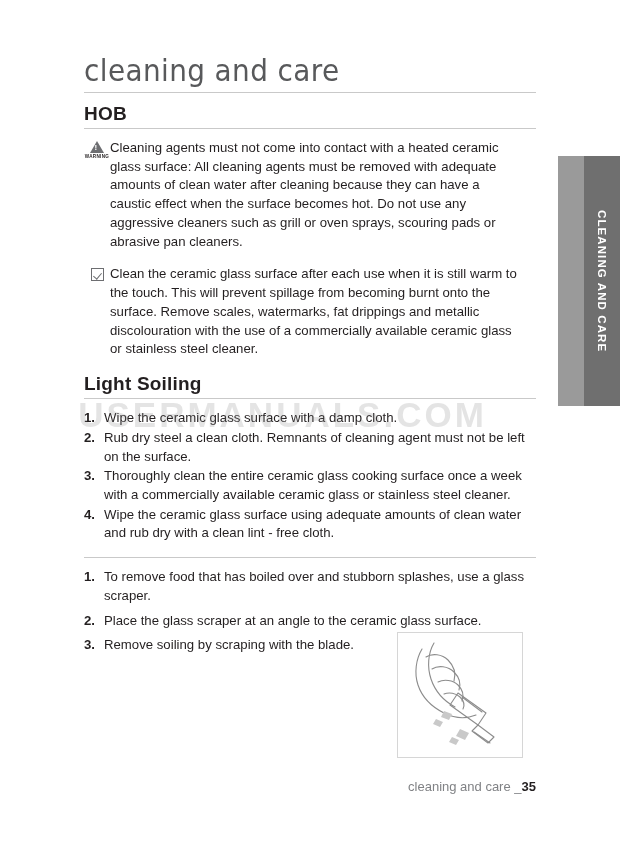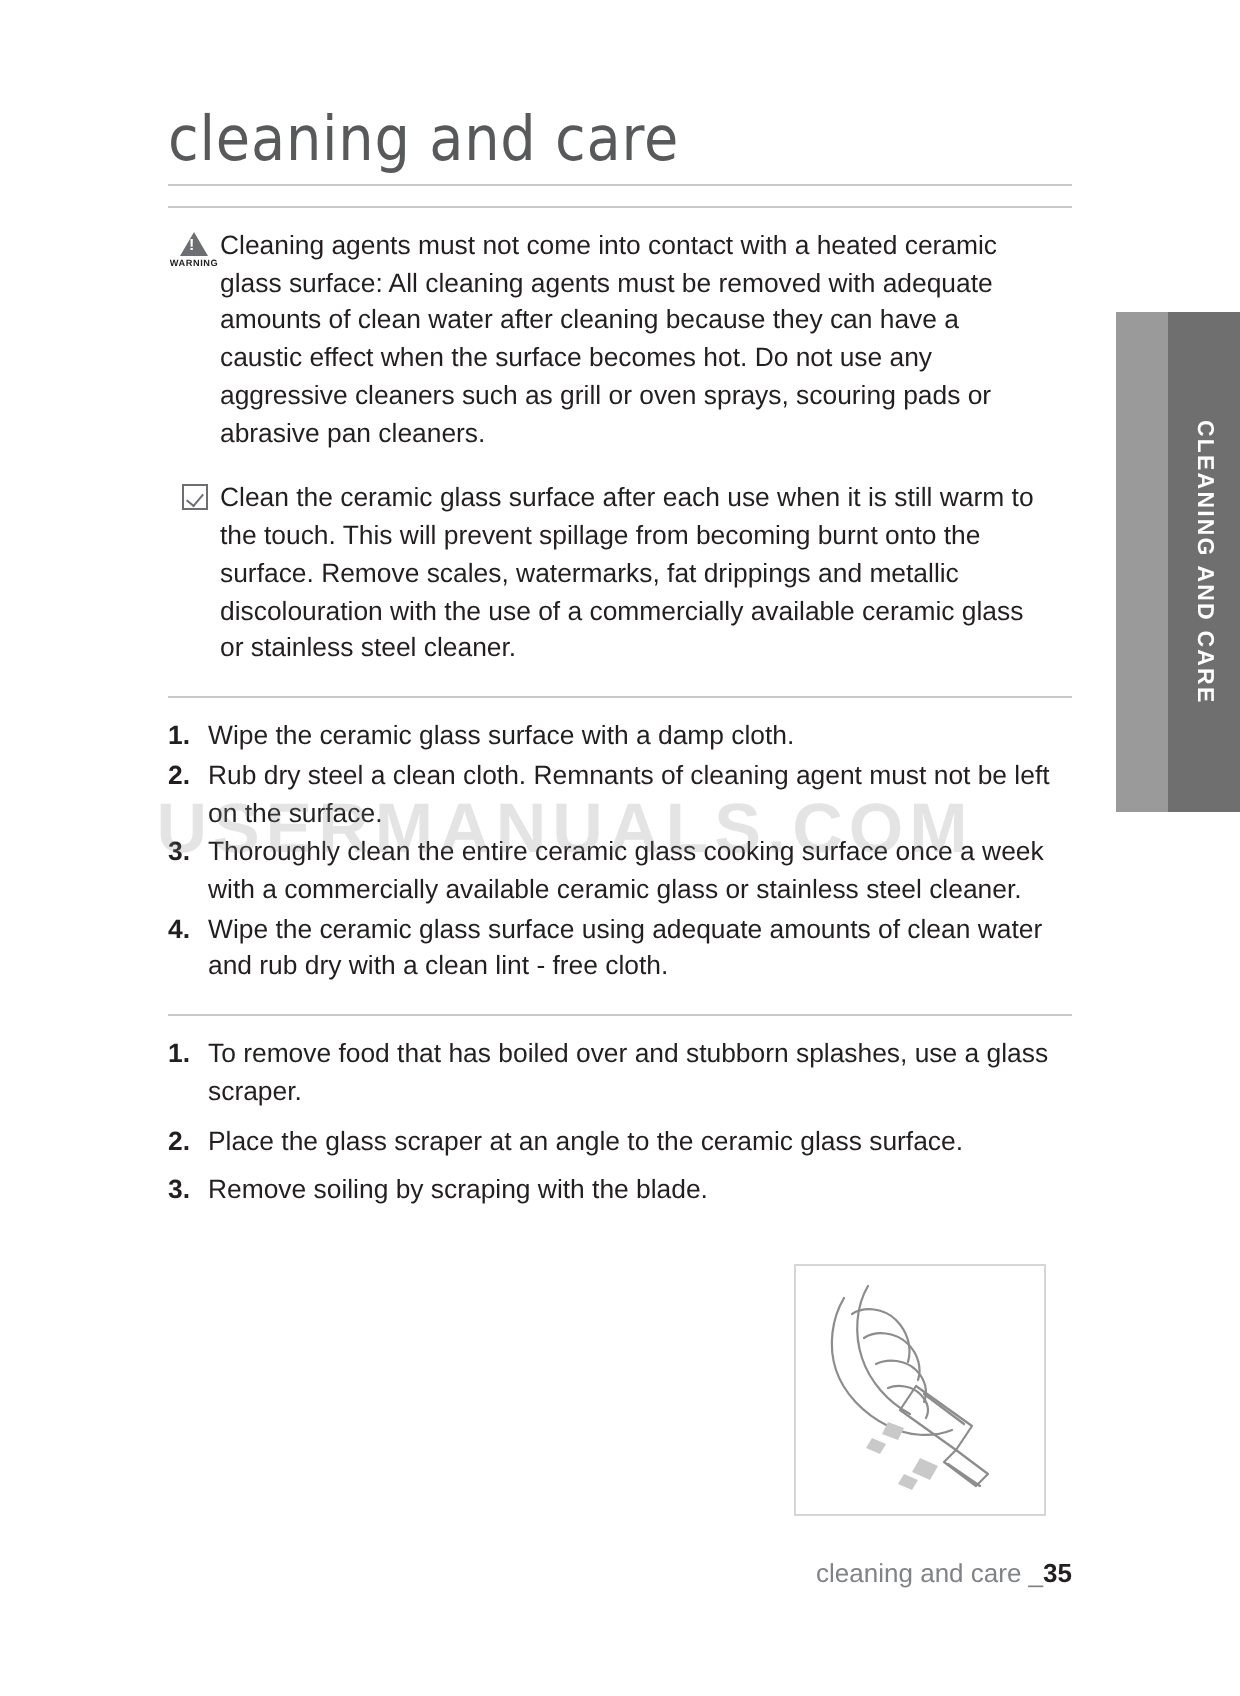--- a/index.html
+++ b/index.html
@@ -228,37 +228,39 @@
 
   <div class="side-tab"></div>
   <div class="side-tab-inner"></div>
   <div class="side-tab-label">CLEANING AND CARE</div>
 
   <div class="content">
 
     <h1 class="chapter-title">cleaning and care</h1>
     <hr class="rule">
 
+    <h2 class="section">HOB</h2>
     <hr class="section-rule">
 
     <div class="note">
       <div class="note-icon">
         <span class="warn-tri"></span>
         <span class="warn-word">WARNING</span>
       </div>
       <div class="note-body">Cleaning agents must not come into contact with a heated ceramic glass surface: All cleaning agents must be removed with adequate amounts of clean water after cleaning because they can have a caustic effect when the surface becomes hot. Do not use any aggressive cleaners such as grill or oven sprays, scouring pads or abrasive pan cleaners.</div>
     </div>
 
     <div class="note">
       <div class="note-icon">
         <span class="note-mark"></span>
       </div>
       <div class="note-body">Clean the ceramic glass surface after each use when it is still warm to the touch. This will prevent spillage from becoming burnt onto the surface. Remove scales, watermarks, fat drippings and metallic discolouration with the use of a commercially available ceramic glass or stainless steel cleaner.</div>
     </div>
 
+    <h2 class="section">Light Soiling</h2>
     <hr class="section-rule">
 
     <ol class="steps">
       <li>
         <span class="num">1.</span>
         <span class="txt">Wipe the ceramic glass surface with a damp cloth.</span>
       </li>
       <li>
         <span class="num">2.</span>
         <span class="txt">Rub dry steel a clean cloth. Remnants of cleaning agent must not be left on the surface.</span>

